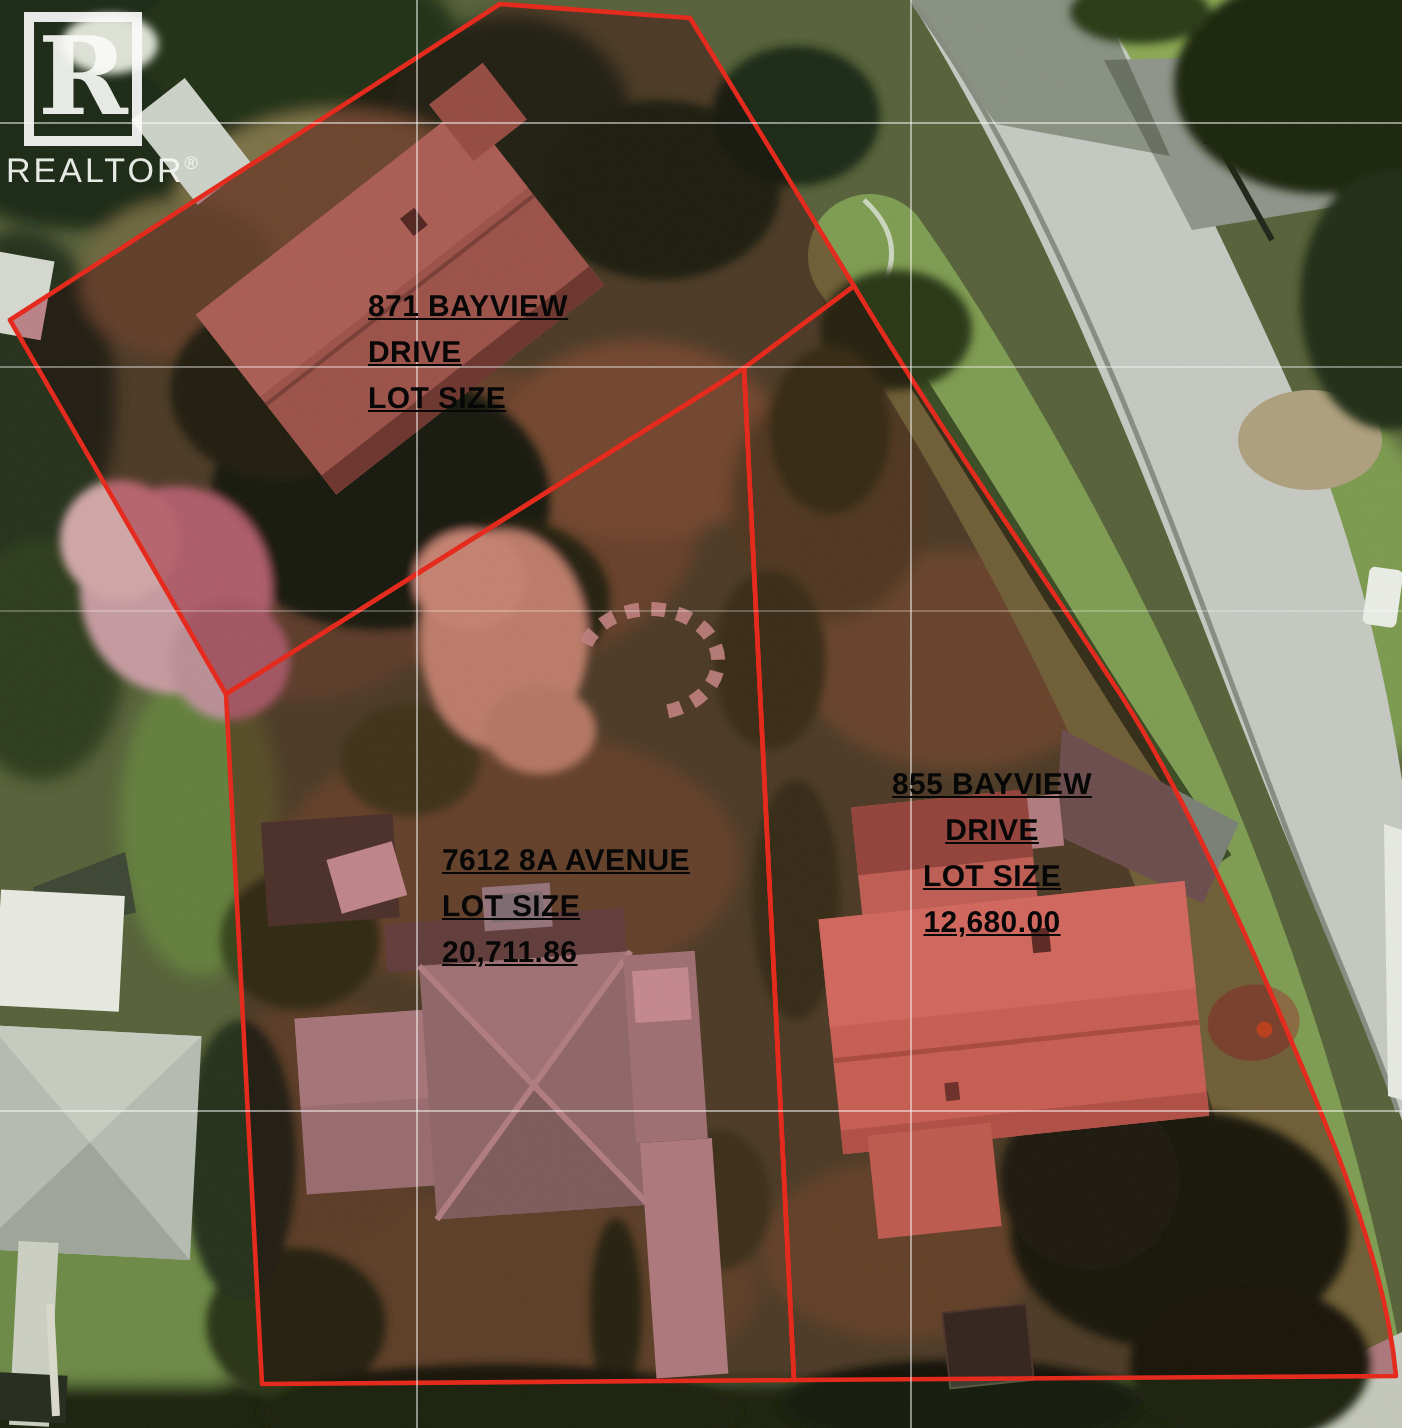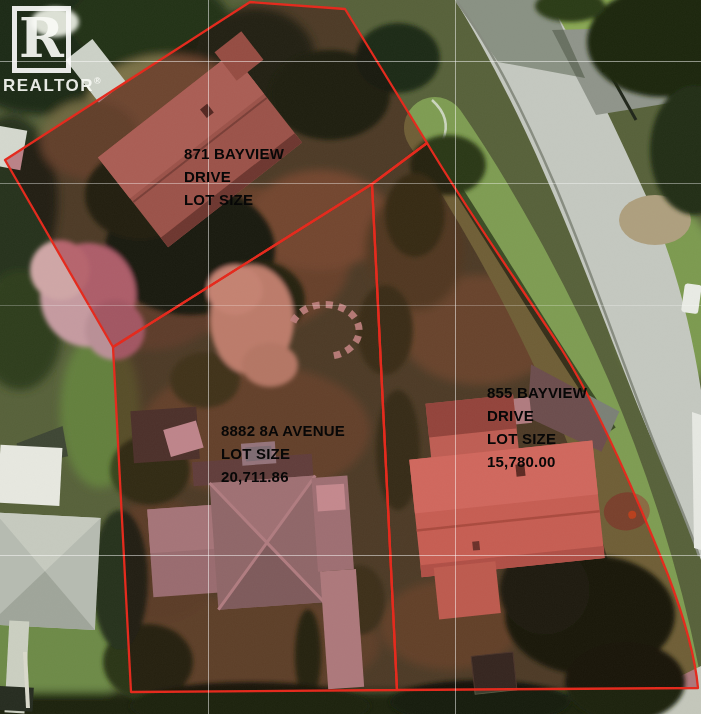--- a/index.html
+++ b/index.html
@@ -1,27 +1,27 @@
 <!DOCTYPE html>
 <html><head>
 <meta charset="utf-8">
 <style>
   html,body{margin:0;padding:0;background:#11170c;}
   .stage{position:relative;width:701px;height:714px;overflow:hidden;
          font-family:"Liberation Sans",sans-serif;}
   .stage svg{position:absolute;left:0;top:0;}
   .lot-label{position:absolute;color:#070707;font-weight:bold;font-size:15px;
              line-height:23px;letter-spacing:.2px;white-space:nowrap;z-index:30;}
-  .lot-label div{height:23px;}
+  .lot-label div{height:23px;text-decoration:underline;}
   .realtor{position:absolute;left:3px;top:6px;z-index:40;color:rgba(248,250,245,.92);}
   .realtor .rbox{margin-left:9px;width:49px;height:57px;border:5px solid rgba(250,250,248,.92);
                  display:flex;align-items:center;justify-content:center;}
   .realtor .rbox span{font-family:"DejaVu Serif","Liberation Serif",serif;font-weight:bold;
                  font-size:54px;line-height:54px;transform:translateY(-2px);}
-  .realtor .rword{margin-top:3px;font-size:17px;letter-spacing:1.5px;font-weight:700;}
+  .realtor .rword{margin-top:3px;font-size:17px;letter-spacing:1.5px;font-weight:400;}
   .realtor .rword sup{font-size:9px;letter-spacing:0;}
 </style>
 </head>
 <body>
 
 <div class="stage">
 <svg width="701" height="714" viewBox="0 0 701 714">
   <defs>
     <filter id="f4" x="-30%" y="-30%" width="160%" height="160%">
           <feGaussianBlur stdDeviation="4"></feGaussianBlur>
@@ -200,29 +200,29 @@
 
   <rect x="0" y="0" width="701" height="714" filter="url(#grain)" opacity=".07"></rect>
 </svg>
 
   <div class="lot-label" style="left:184px;top:142px;">
     <div>871 BAYVIEW</div>
     <div>DRIVE</div>
     <div>LOT SIZE</div>
   </div>
   <div class="lot-label" style="left:221px;top:419px;">
-    <div>8882 8A AVENUE</div>
+    <div>7612 8A AVENUE</div>
     <div>LOT SIZE</div>
     <div>20,711.86</div>
   </div>
-  <div class="lot-label" style="left:487px;top:381px;">
+  <div class="lot-label" style="left:446px;top:381px;text-align:center;">
     <div>855 BAYVIEW</div>
     <div>DRIVE</div>
     <div>LOT SIZE</div>
-    <div>15,780.00</div>
+    <div>12,680.00</div>
   </div>
 
   <div class="realtor">
     <div class="rbox">
       <span>R</span>
     </div>
     <div class="rword"><span>REALTOR</span><sup>®</sup></div>
   </div>
 </div>
 

